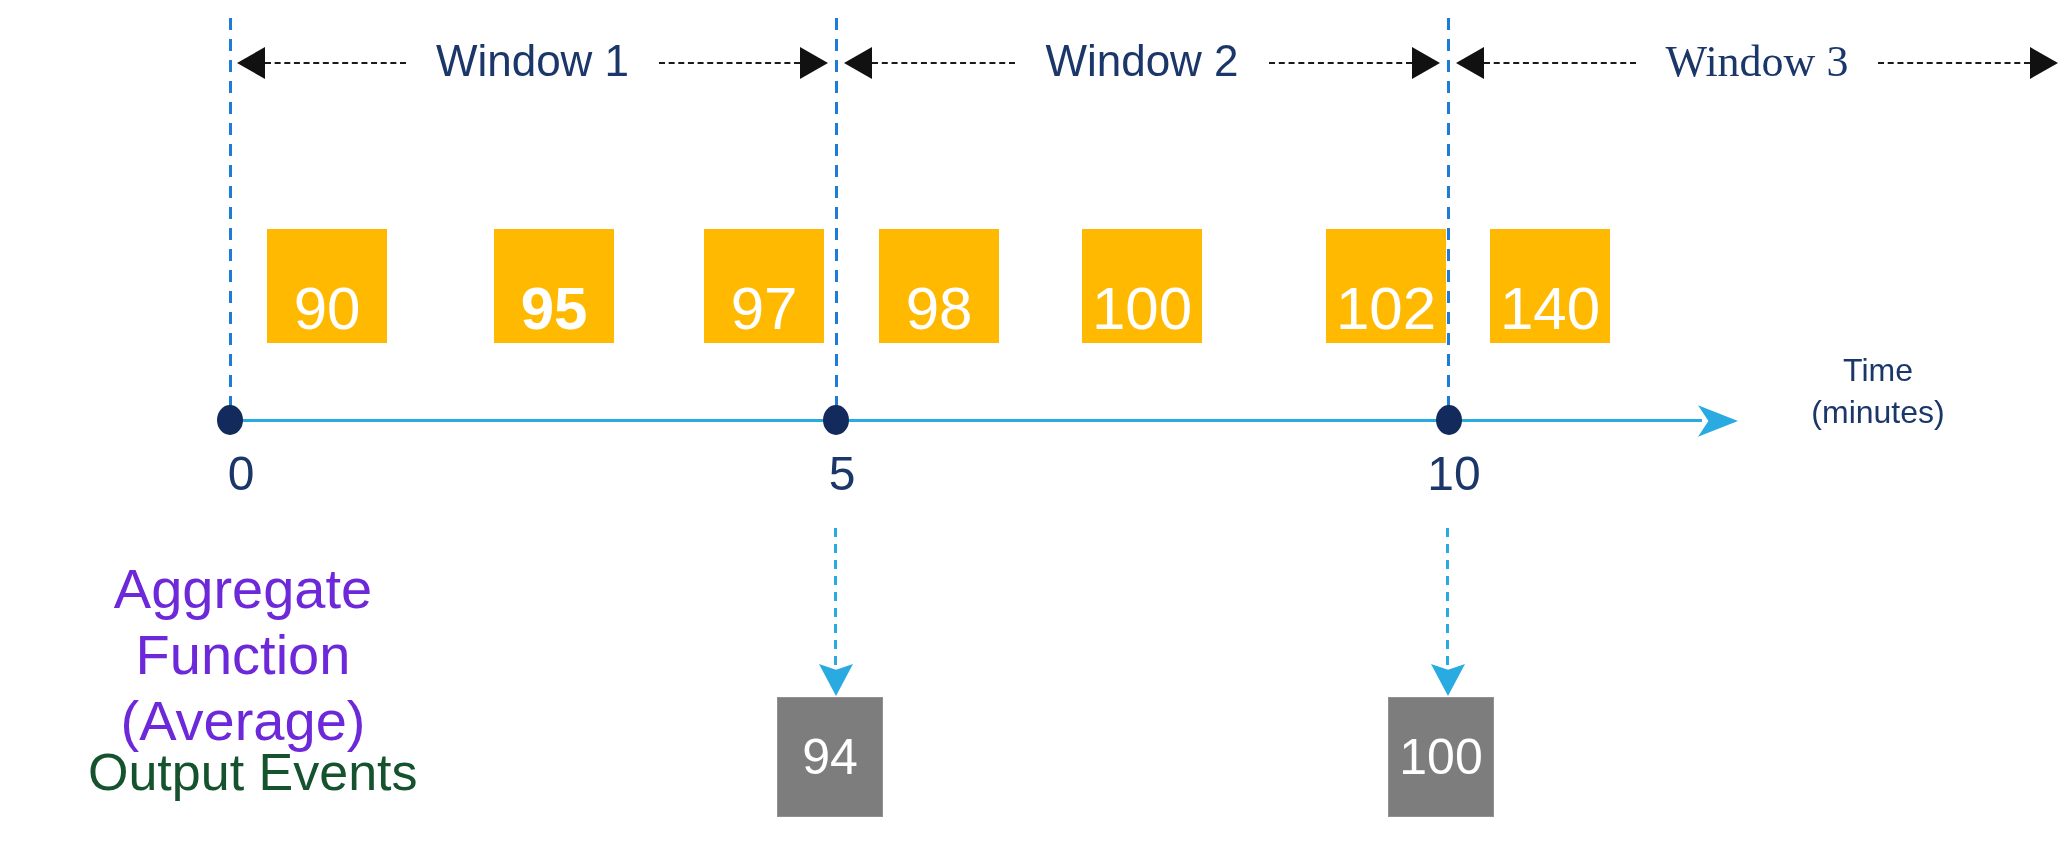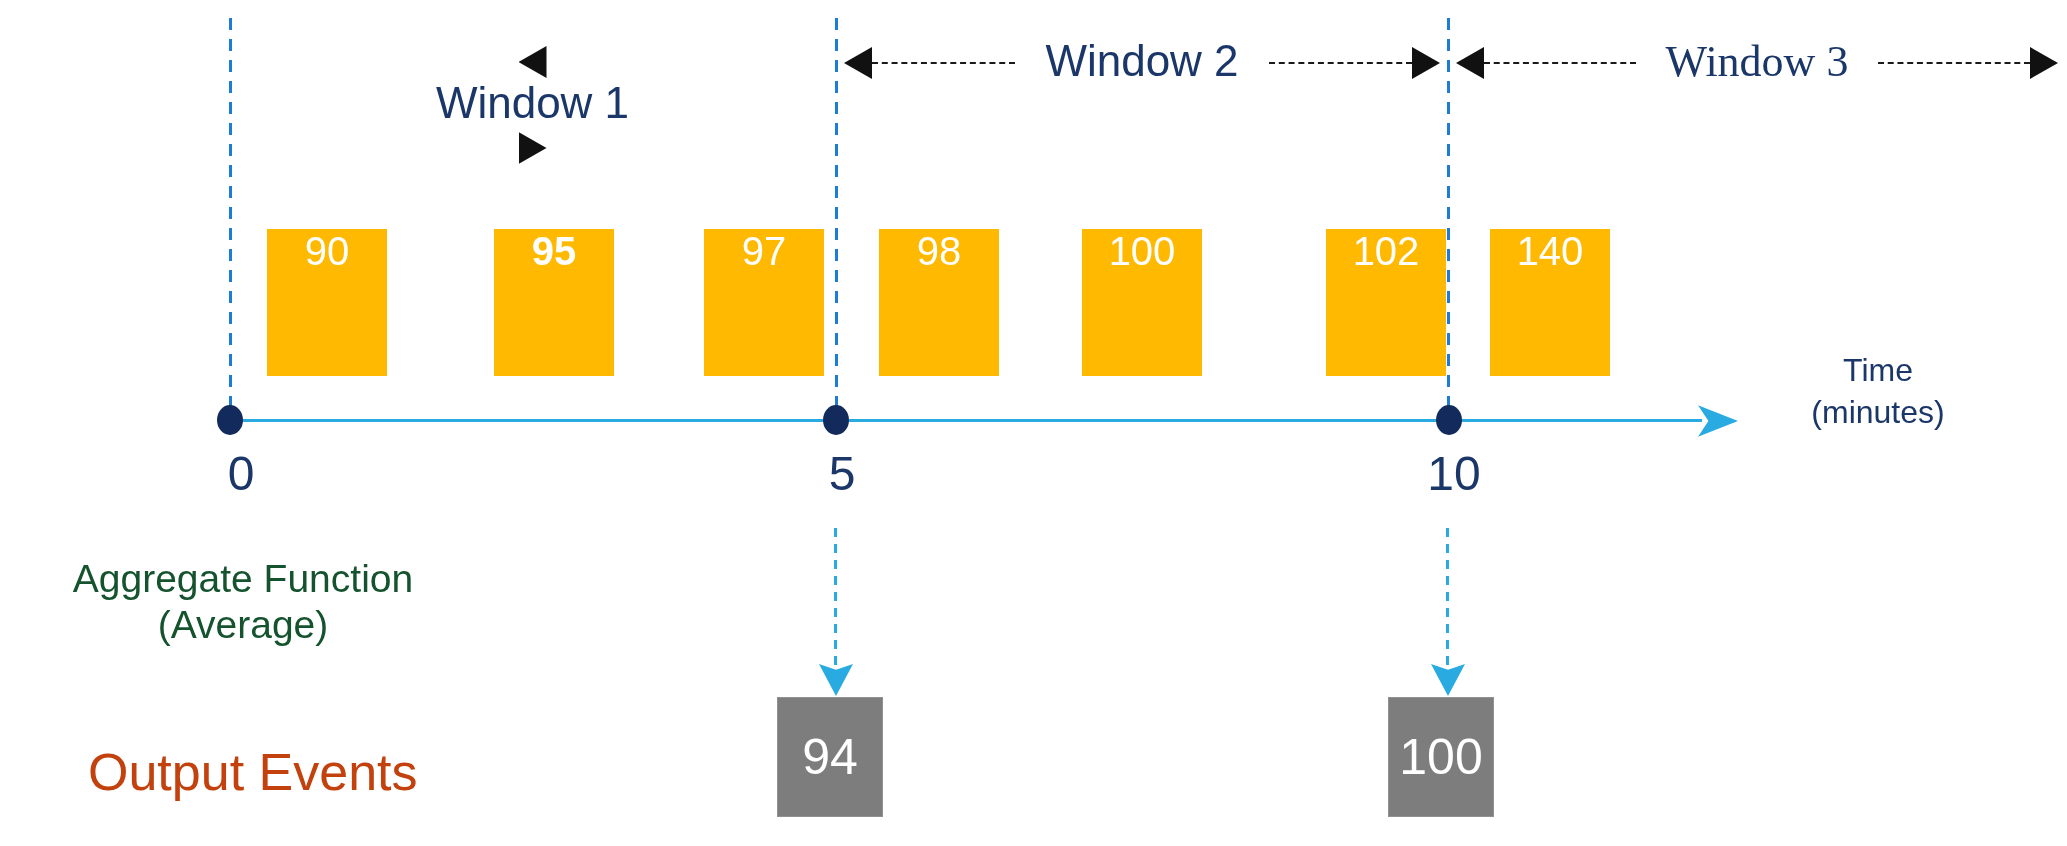--- a/index.html
+++ b/index.html
@@ -28,21 +28,21 @@
   #boundary-2 { left: 1447px; }
 
   
   .window-row {
     position: absolute;
     top: 46px;
     height: 34px;
     display: flex;
     align-items: center;
   }
-  #window-row-0 { left: 237px; width: 591px; flex-direction: column; }
+  #window-row-0 { left: 237px; width: 591px; }
   #window-row-1 { left: 844px; width: 596px; }
   #window-row-2 { left: 1456px; width: 602px; font-family: Liberation Serif, serif; }
   .win-arrow {
     flex: 0 0 auto;
     width: 28px;
     height: 32px;
     background: #111111;
   }
   .win-arrow.left  { clip-path: polygon(100% 0, 0 50%, 100% 100%); }
   .win-arrow.right { clip-path: polygon(0 0, 100% 50%, 0 100%); }
@@ -59,27 +59,27 @@
     color: #1B3769;
     white-space: nowrap;
     transform: translateY(-2px);
   }
 
   
   .event-box {
     position: absolute;
     top: 229px;
     width: 120px;
-    height: 147px;
+    height: 114px;
     background: #FFB900;
     display: flex;
-    align-items: flex-start;
+    align-items: flex-end;
     justify-content: center;
     color: #ffffff;
-    font-size: 40px;
+    font-size: 60px;
     font-weight: 300;
   }
   #event-0 { left: 267px; }
   #event-1 { left: 494px; font-weight: bold; }
   #event-2 { left: 704px; }
   #event-3 { left: 879px; }
   #event-4 { left: 1082px; }
   #event-5 { left: 1286px; margin-left: 40px; }
   #event-6 { left: 1490px; }
 
@@ -136,30 +136,30 @@
     color: #1B3769;
   }
 
   
   #aggregate-label {
     position: absolute;
     left: 20px;
     top: 556px;
     width: 446px;
     text-align: center;
-    font-size: 39px;
+    font-size: 56px;
     line-height: 1.18;
-    color: #14532d;
+    color: #6d28d9;
   }
   #output-events-label {
     position: absolute;
     left: 88px;
     top: 742px;
     font-size: 52px;
-    color: #c2410c;
+    color: #14532d;
     white-space: nowrap;
   }
 
   
   .out-arrow-dash {
     position: absolute;
     top: 528px;
     width: 3px;
     height: 138px;
     background: repeating-linear-gradient(to bottom, #29ABE2 0 9px, transparent 9px 16px);

